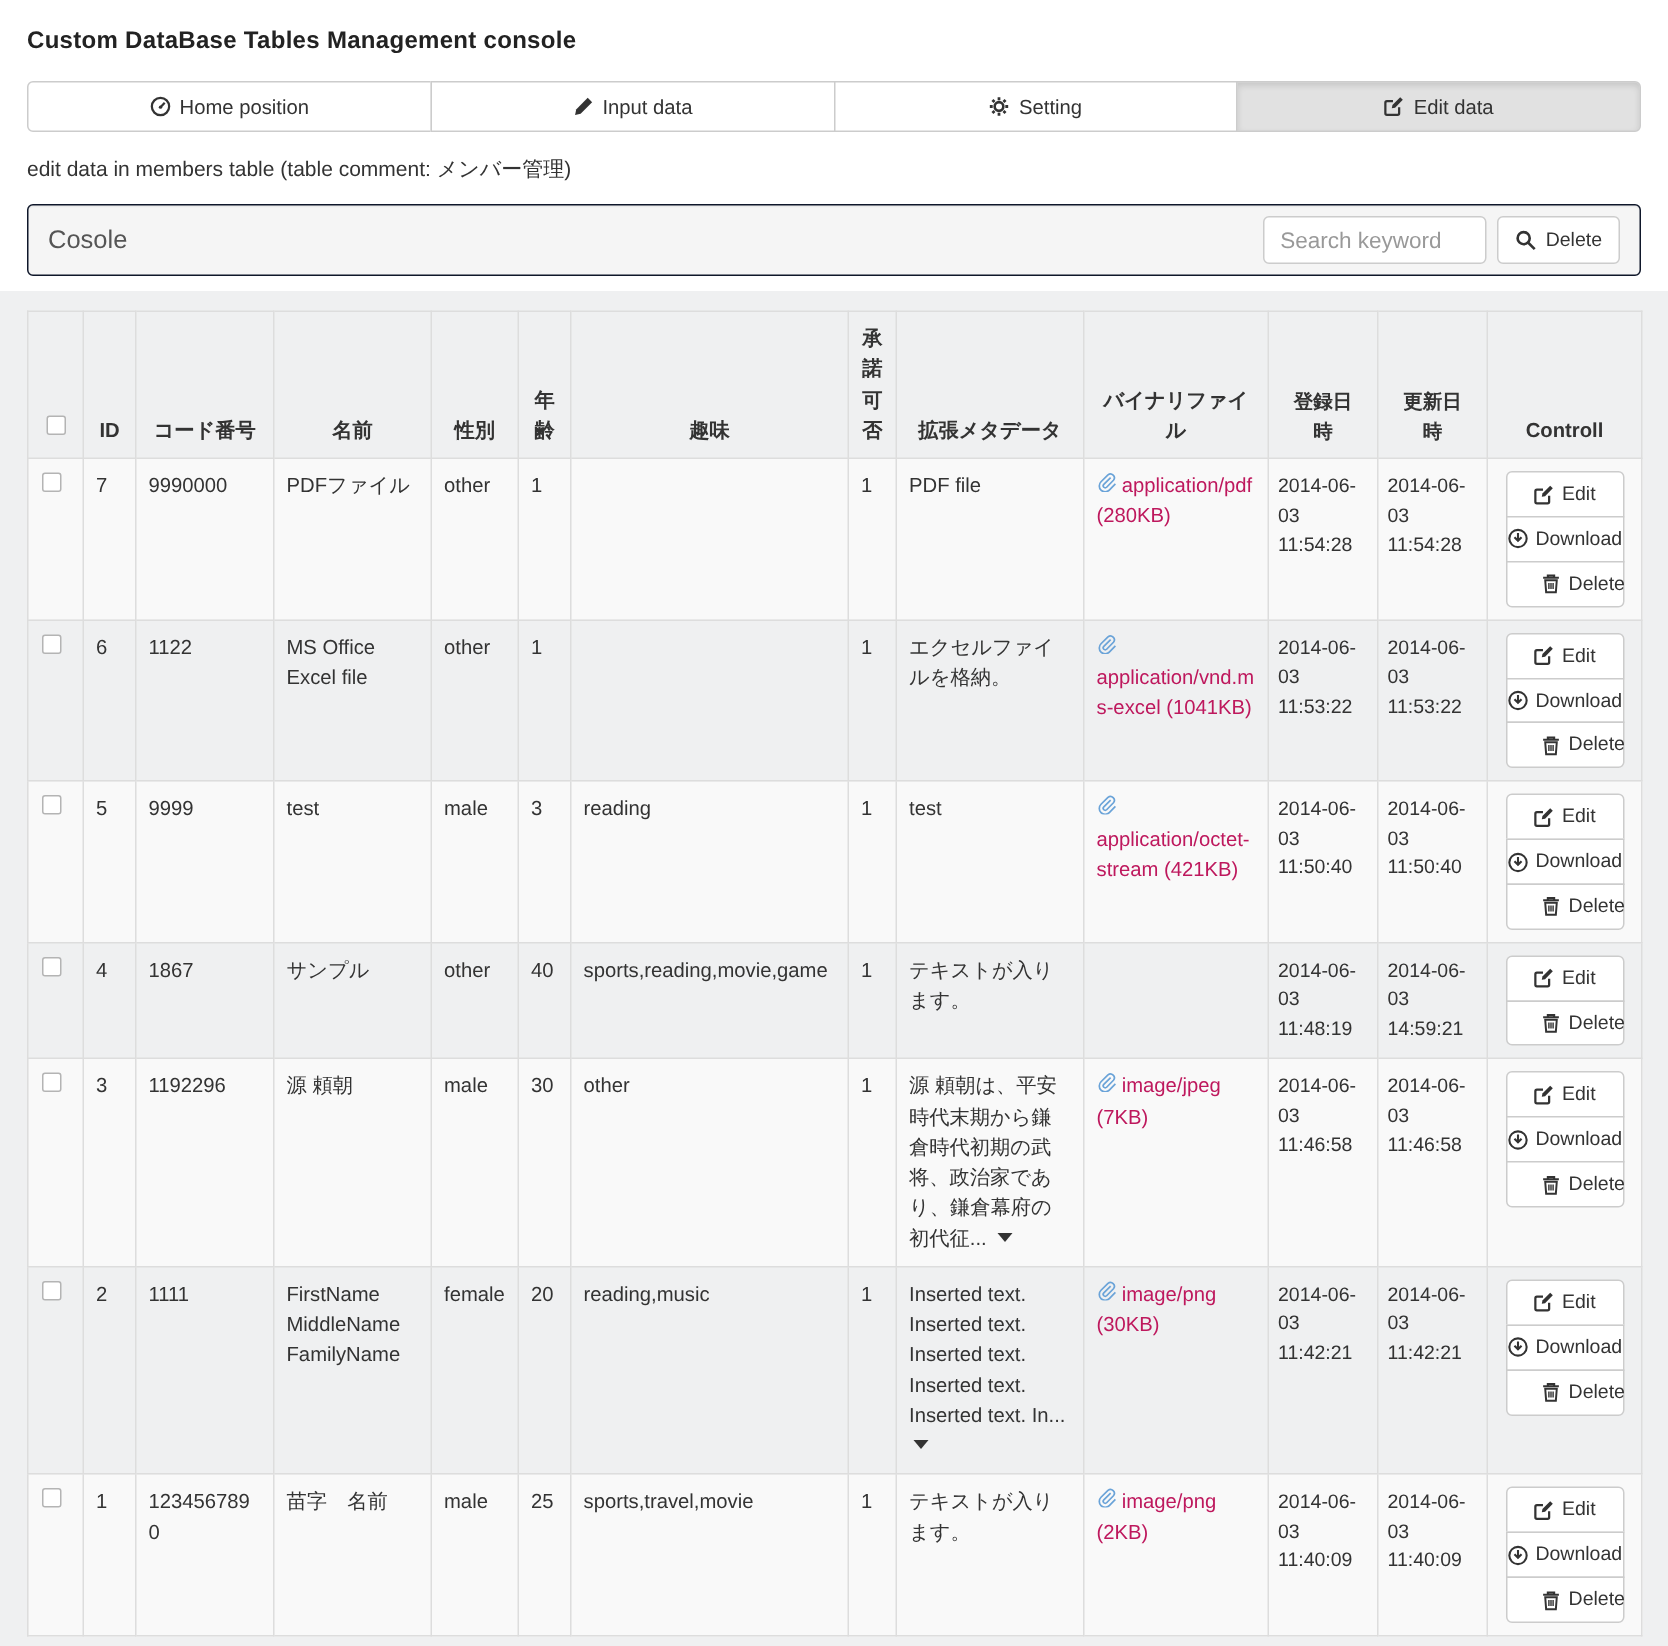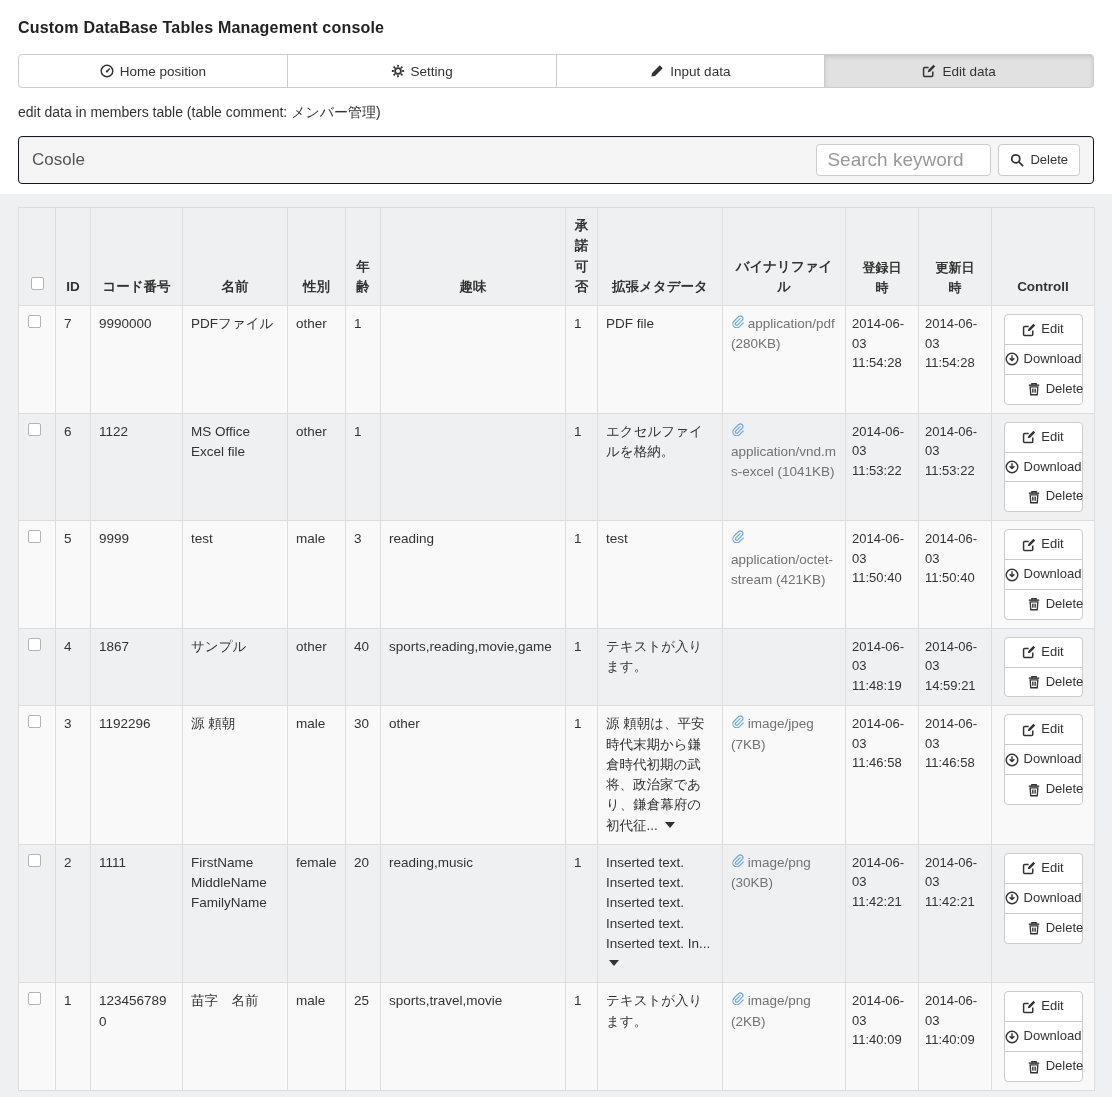--- a/index.html
+++ b/index.html
@@ -28,38 +28,38 @@
     box-shadow:inset 0 1px 1px rgba(0,0,0,.05);
   }
   .console-label { font-size:17px; color:#555; margin-right:13px; }
   .btn {
     display:inline-flex; align-items:center; gap:6px; background:#fff;
     border:1px solid #ccc; border-radius:4px; padding:6px 11px;
     font-size:13px; color:#333; cursor:pointer; font-family:inherit; line-height:1.4;
   }
   .spacer { flex:1; }
   .search-input {
-    width:175px; height:32px; border:1px solid #ccc; border-radius:4px;
-    padding:6px 10px; font-size:19px; color:#555; margin-right:7px; font-family:inherit;
+    width:149px; height:32px; border:1px solid #ccc; border-radius:4px;
+    padding:6px 10px; font-size:15px; color:#555; margin-right:7px; font-family:inherit;
   }
   .search-input::placeholder { color:#999; }
   
   .table-section { margin-top:10px; background:#eff0f1; padding:13px 18px 25px; }
   table { width:100%; border-collapse:collapse; table-layout:fixed; font-size:13.5px; }
   th,td { border:1px solid #ddd; padding:8px; }
   th { text-align:center; vertical-align:bottom; font-weight:bold; white-space:pre-line; line-height:1.5; color:#333; }
   td { text-align:left; vertical-align:top; line-height:1.5; word-wrap:break-word; overflow-wrap:break-word; }
   tbody tr:nth-child(odd) { background:#f9f9f9; }
   .c-date { padding:8px 6px; font-size:13px; }
   .c-check,.c-id { }
   input[type=checkbox] {
     width:13px; height:13px; appearance:none; -webkit-appearance:none;
     background:#fff; border:1px solid #b4b4b4; border-radius:2px; margin:1px; cursor:pointer;
   }
-  a.binlink { color:#737373; text-decoration:none;margin-top:36px; }
+  a.binlink { color:#be185d; text-decoration:none;margin-top:36px; }
   .paperclip { color:#6aa3d8; }
   
   .vgroup { width:79px; margin:0 auto; display:flex; flex-direction:column; }
   .abtn {
     display:flex; align-items:center; justify-content:center; gap:5px;
     background:#fff; border:1px solid #ccc; padding:5px 4px; font-size:13px;
     color:#333; cursor:pointer; margin-top:-1px; font-family:inherit; line-height:1.45;
   }
   .abtn:first-child { margin-top:0; border-radius:4px 4px 0 0; }
   .abtn:last-child { border-radius:0 0 4px 4px;padding-left:28px; }
@@ -83,33 +83,33 @@
           <circle cx="8" cy="8" r="6.6" fill="none" stroke="currentColor" stroke-width="1.7"></circle>
           <path d="M8 8.5L11.2 5.2" stroke="currentColor" stroke-width="1.7" fill="none"></path>
           <circle cx="8" cy="8.5" r="1.3" fill="currentColor"></circle>
         </svg>
       </span>
       <span>Home position</span>
     </div>
     <div class="tab">
       <span class="ic">
         <svg width="14" height="14" viewBox="0 0 16 16">
+          <path d="M11.2 1.4l3.4 3.4-8.8 8.8-4.2.8.8-4.2z" fill="currentColor"></path>
+        </svg>
+      </span>
+      <span>Input data</span>
+    </div>
+    <div class="tab">
+      <span class="ic">
+        <svg width="14" height="14" viewBox="0 0 16 16">
           <path d="M8 1v2.2M8 12.8V15M1 8h2.2M12.8 8H15M3 3l1.6 1.6M11.4 11.4L13 13M13 3l-1.6 1.6M4.6 11.4L3 13" stroke="currentColor" stroke-width="2.1" fill="none"></path>
           <circle cx="8" cy="8" r="3.3" fill="none" stroke="currentColor" stroke-width="2"></circle>
         </svg>
       </span>
       <span>Setting</span>
-    </div>
-    <div class="tab">
-      <span class="ic">
-        <svg width="14" height="14" viewBox="0 0 16 16">
-          <path d="M11.2 1.4l3.4 3.4-8.8 8.8-4.2.8.8-4.2z" fill="currentColor"></path>
-        </svg>
-      </span>
-      <span>Input data</span>
     </div>
     <div class="tab active">
       <span class="ic">
         <svg width="14" height="14" viewBox="0 0 16 16">
           <path d="M12.3 8.6v4.6a1.2 1.2 0 0 1-1.2 1.2H3a1.2 1.2 0 0 1-1.2-1.2V5.1A1.2 1.2 0 0 1 3 3.9h4.6" fill="none" stroke="currentColor" stroke-width="1.7"></path>
           <path d="M13.1.9l2 2L9.2 8.9l-2.5.5.5-2.5z" fill="currentColor"></path>
         </svg>
       </span>
       <span>Edit data</span>
     </div>

